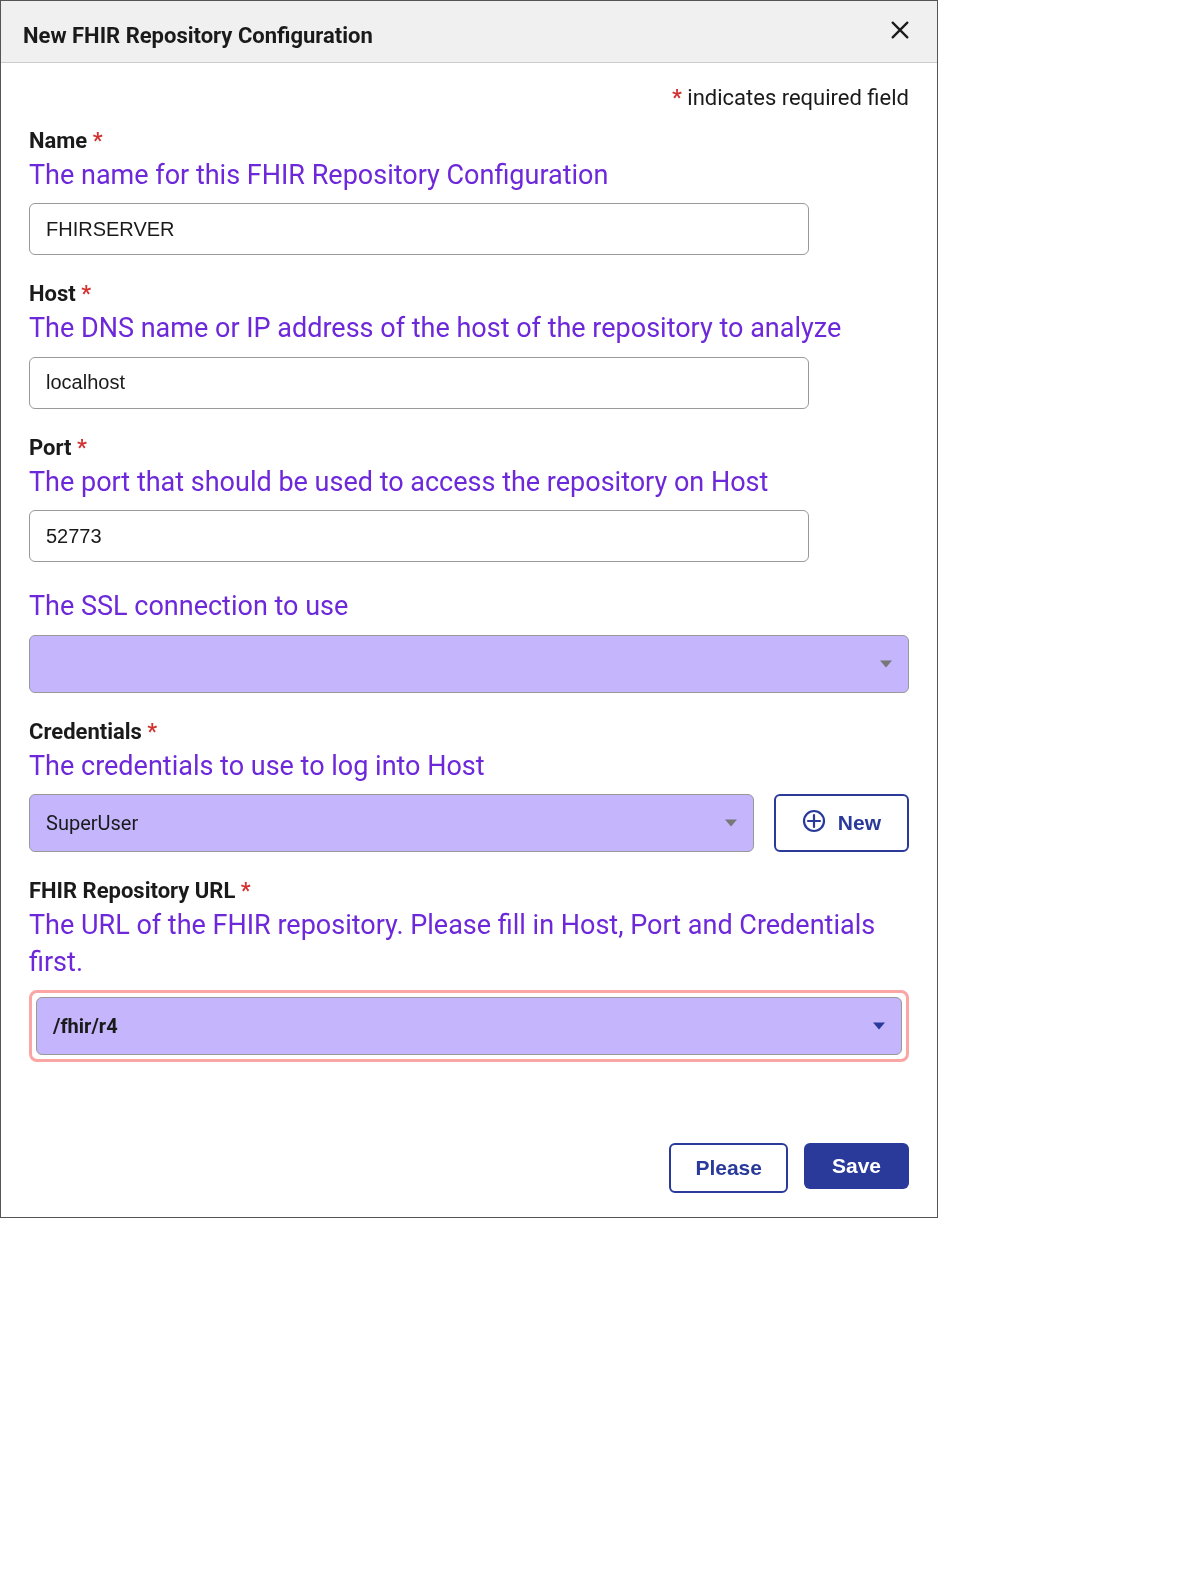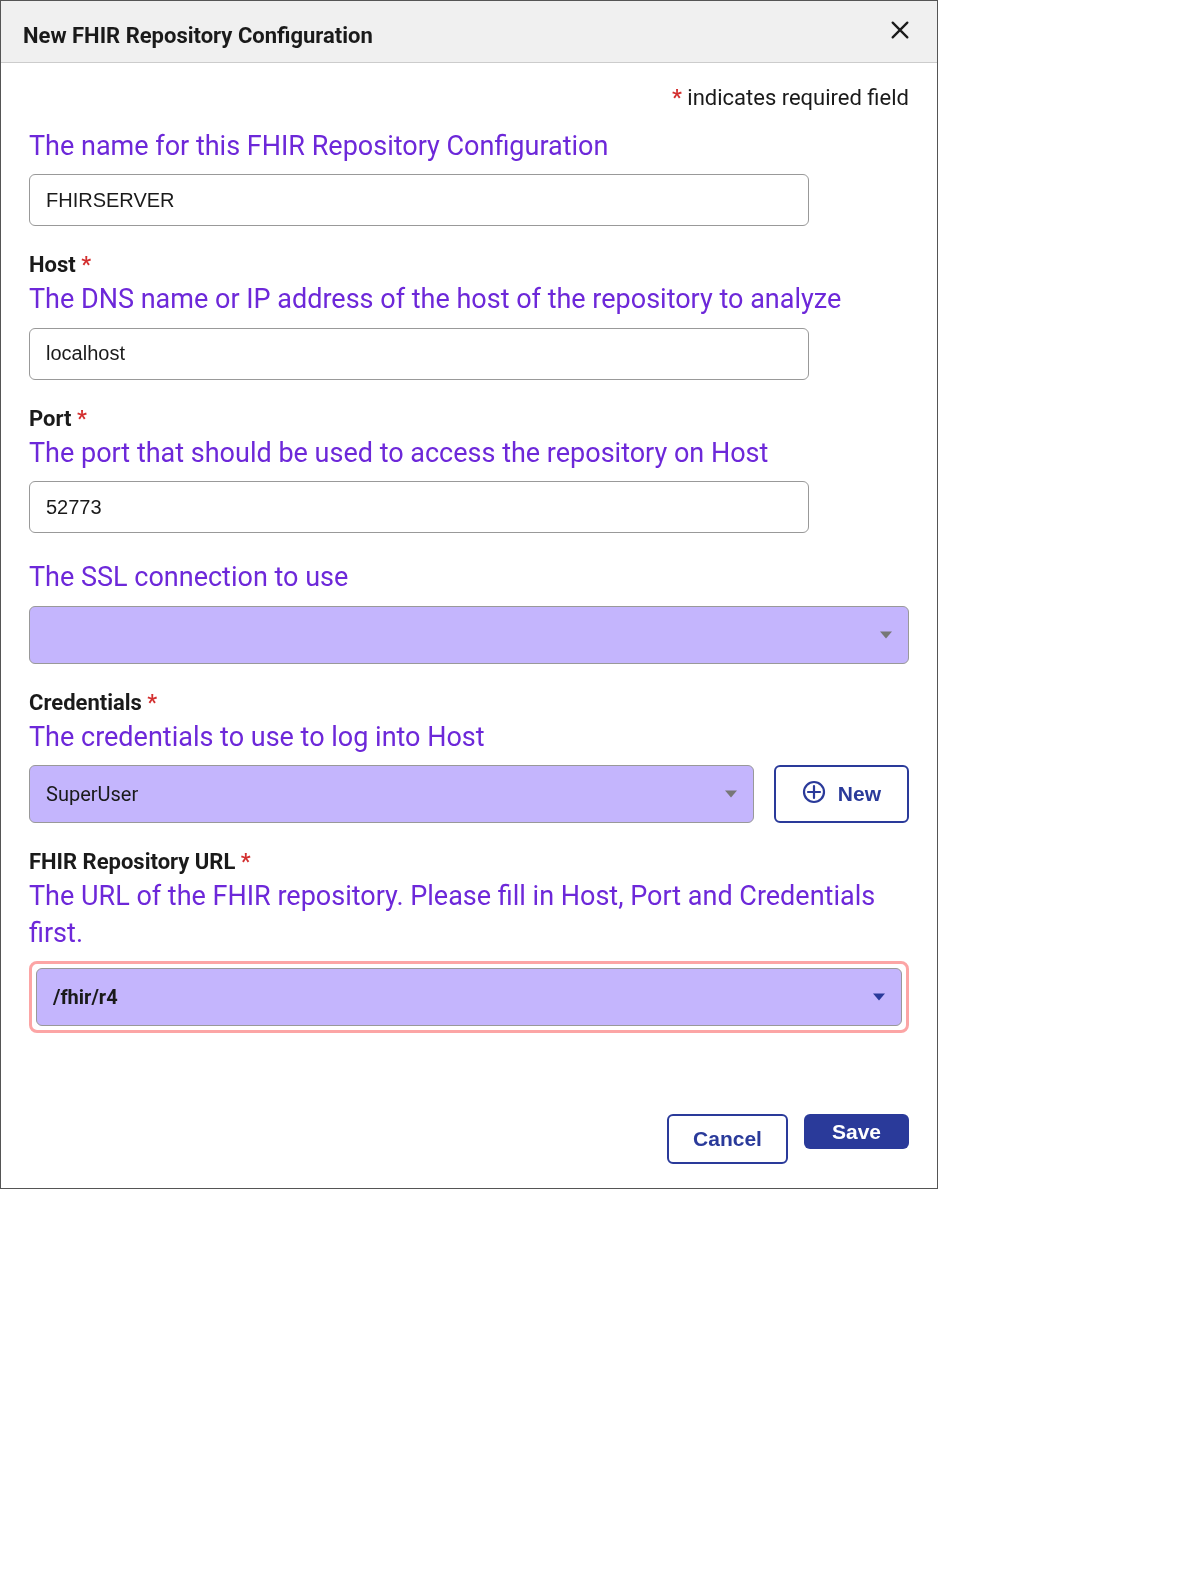--- a/index.html
+++ b/index.html
@@ -167,21 +167,21 @@
     border: 2px solid #2a3a9a;
     border-radius: 6px;
     background: #fff;
     color: #2a3a9a;
     font-size: 21px;
     font-weight: 700;
     padding: 0 24px;
     cursor: pointer;
   }
   .btn-save {
-    height: 35px;
+    height: 46px;
     border: none;
     border-radius: 6px;
     background: #2a3a9a;
     color: #fff;
     font-size: 21px;
     font-weight: 700;
     padding: 0 28px;
     cursor: pointer;
   }
 </style>
@@ -200,20 +200,24 @@
     </button>
   </div>
 
   <div class="dialog-body">
     <div class="required-note">
       <span class="asterisk">*</span>
       <span>indicates required field</span>
     </div>
 
     <div class="field-group">
+      <div class="field-label">
+        <span>Name</span>
+        <span class="asterisk">*</span>
+      </div>
       <div class="field-desc">The name for this FHIR Repository Configuration</div>
       <input class="text-input" type="text" value="FHIRSERVER" style="">
     </div>
 
     <div class="field-group">
       <div class="field-label">
         <span>Host</span>
         <span class="asterisk">*</span>
       </div>
       <div class="field-desc">The DNS name or IP address of the host of the repository to analyze</div>
@@ -287,16 +291,16 @@
             <svg viewBox="0 0 14 10">
                 <path d="M1 1 L7 8 L13 1 Z"></path>
               </svg>
           </span>
         </div>
       </div>
     </div>
   </div>
 
   <div class="dialog-footer">
-    <button class="btn-cancel">Cancel</button>
+    <button class="btn-cancel">Please</button>
     <button class="btn-save">Save</button>
   </div>
 </div>
 
 </body></html>

